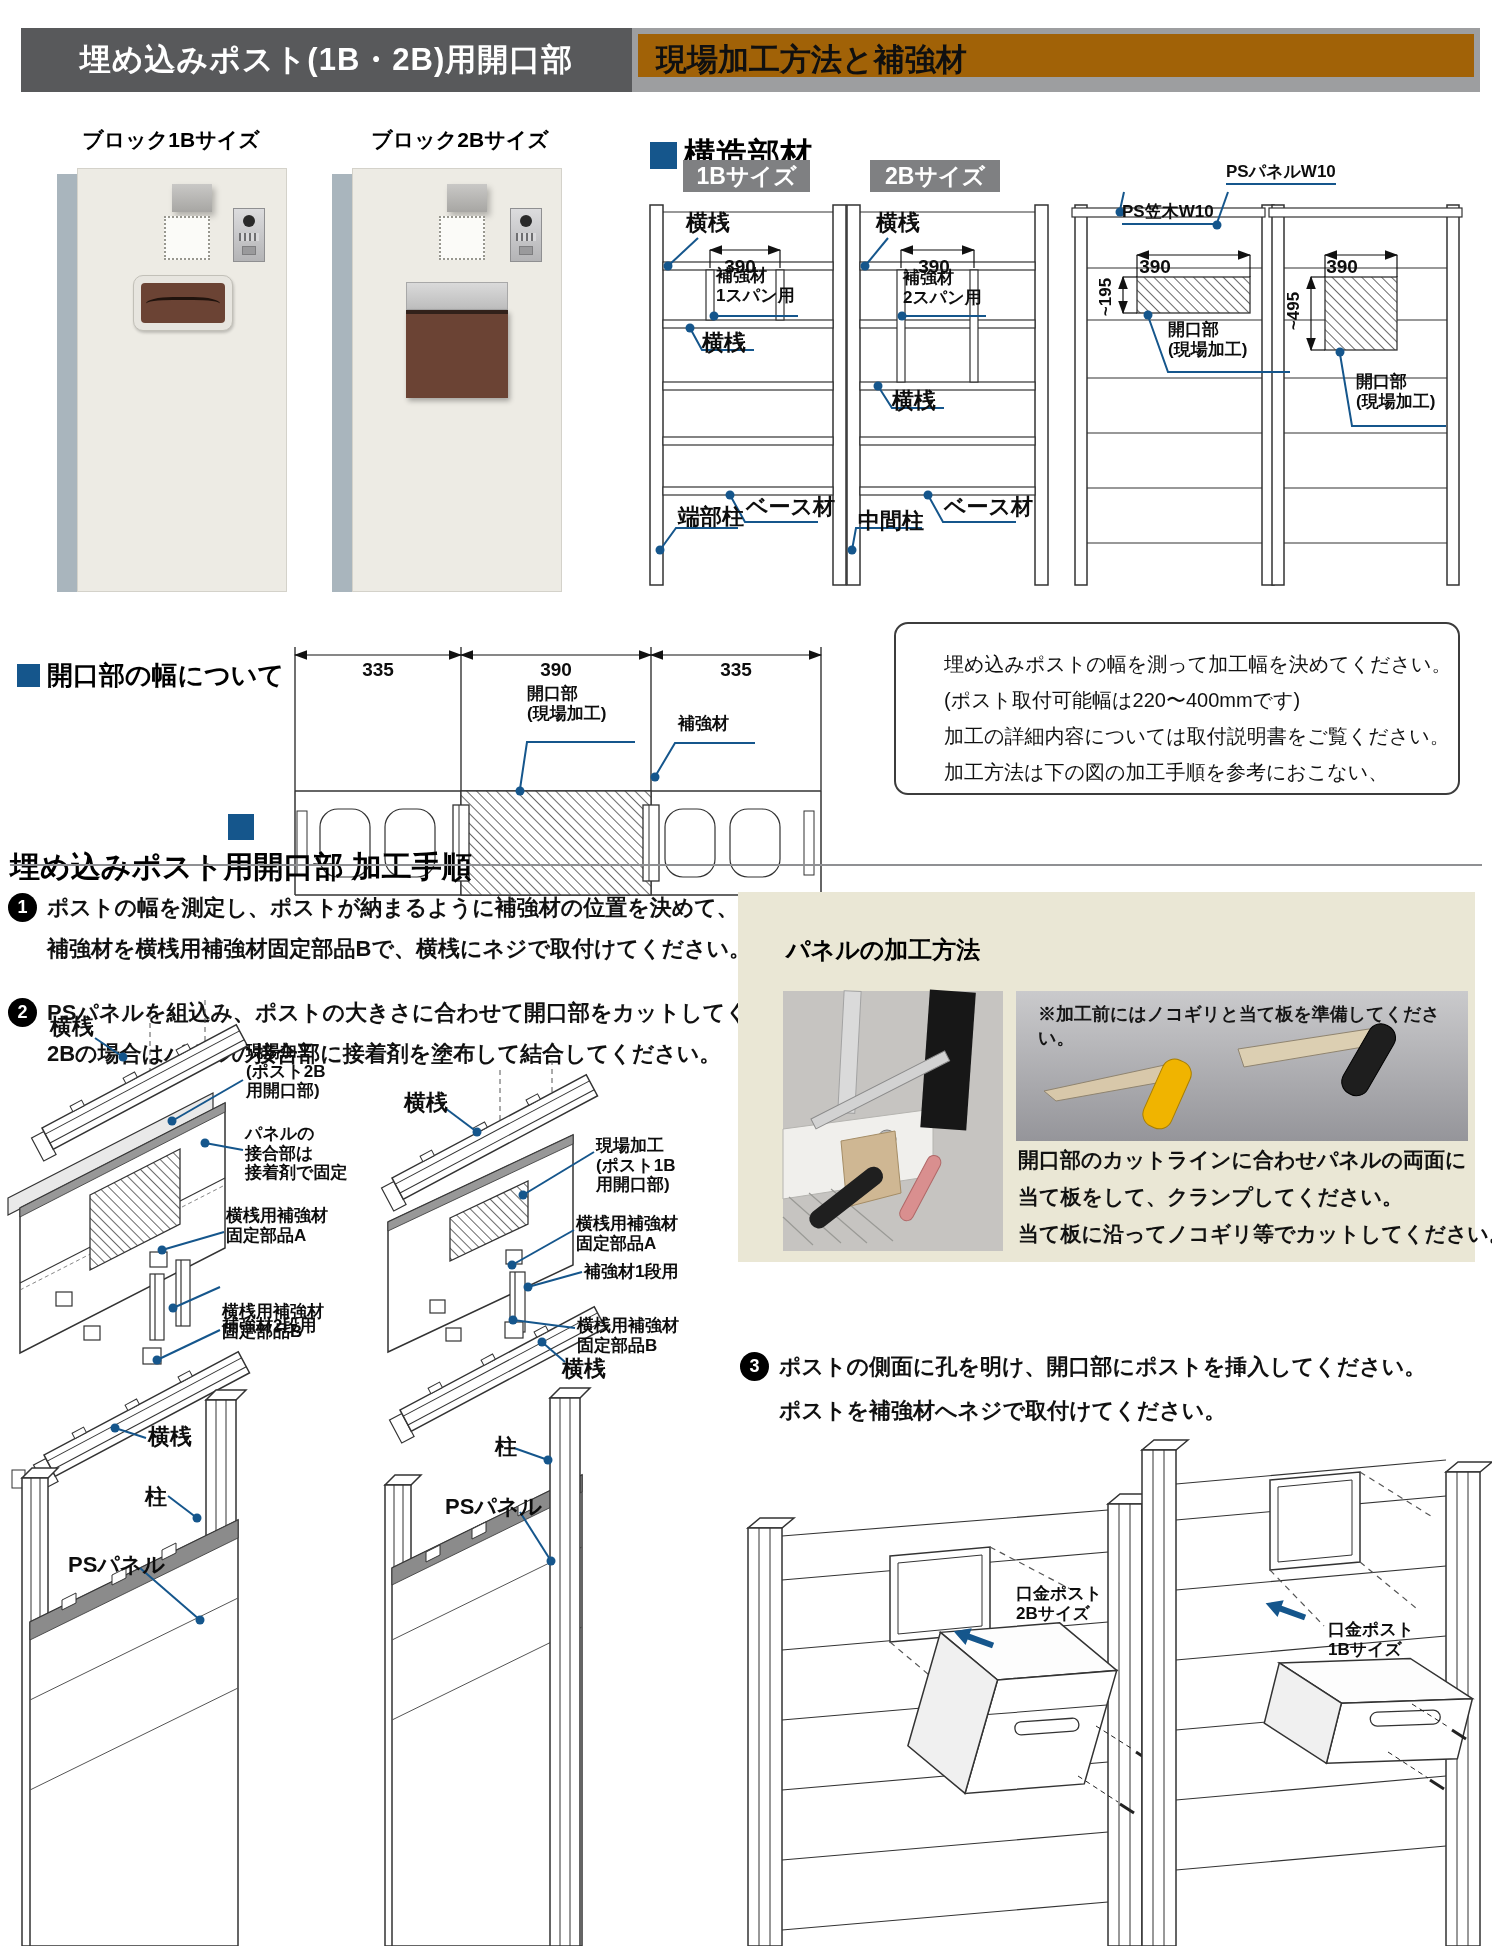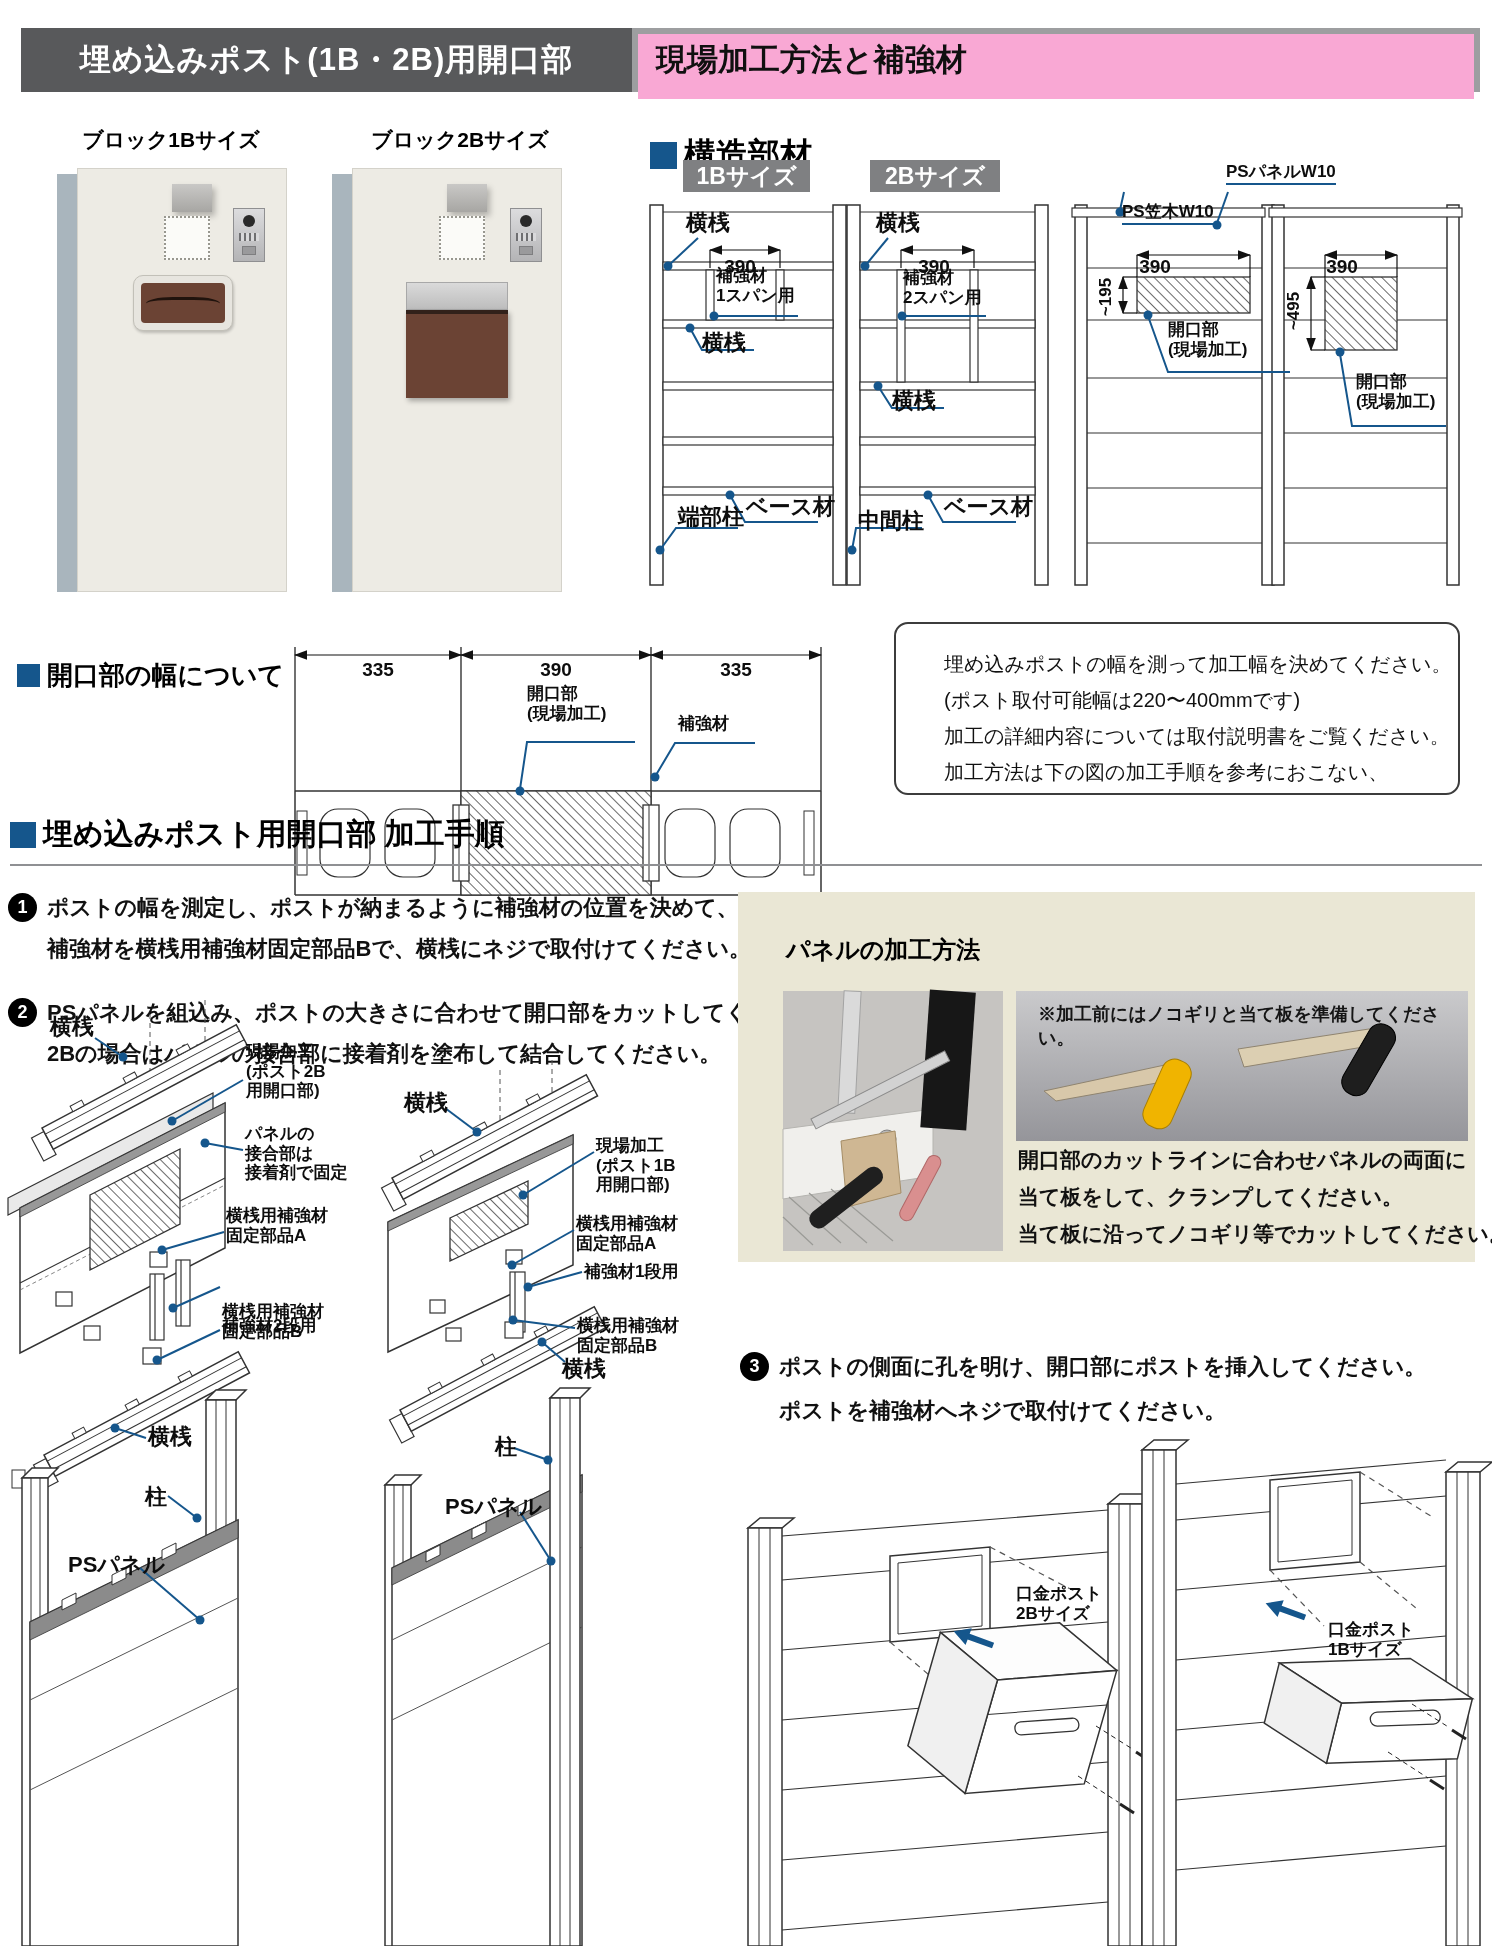--- a/index.html
+++ b/index.html
@@ -3,21 +3,21 @@
 <meta charset="utf-8">
 <style>
   html,body{margin:0;padding:0;background:#fff;}
   .page{position:relative;width:1492px;height:1946px;background:#fff;overflow:hidden;
         font-family:"Liberation Sans",sans-serif;color:#111;}
   svg.diag{position:absolute;overflow:visible;}
   
   .hdr-band{position:absolute;left:21px;top:28px;width:1459px;height:64px;background:#9d9ea0;}
   .hdr-left{position:absolute;left:21px;top:28px;width:611px;height:64px;background:#58595b;
             color:#fff;font-weight:bold;font-size:31px;line-height:64px;text-align:center;letter-spacing:1px;}
-  .hdr-right{position:absolute;left:638px;top:34px;width:836px;height:65px;background:#f9a8d4;
+  .hdr-right{position:absolute;left:638px;top:34px;width:836px;height:43px;background:#a16207;
              font-weight:bold;font-size:31px;line-height:52px;padding-left:18px;box-sizing:border-box;color:#101010;}
   
   .sec{position:absolute;display:flex;align-items:center;gap:7px;font-weight:bold;color:#000;white-space:nowrap;}
   .sq{display:inline-block;background:#15568c;flex:none;}
   
   .lbl{position:absolute;font-weight:bold;font-size:22px;line-height:1.15;color:#0d0d0d;white-space:pre-line;}
   .lbl.s{font-size:17px;}
   .lbl.bu{border-bottom:2px solid #15568c;padding-bottom:1px;}
   .dim{position:absolute;font-weight:bold;font-size:19px;color:#0d0d0d;text-align:center;margin-top:32px;}
   .vlbl{position:absolute;font-weight:bold;font-size:17px;color:#0d0d0d;text-align:center;
@@ -321,21 +321,21 @@
 (現場加工)</div>
   <div class="lbl s" style="left:678px;top:714px;">補強材</div>
 
   <div class="notebox">
     <div>埋め込みポストの幅を測って加工幅を決めてください。</div>
     <div>(ポスト取付可能幅は220〜400mmです)</div>
     <div>加工の詳細内容については取付説明書をご覧ください。</div>
     <div>加工方法は下の図の加工手順を参考におこない、</div>
   </div>
 
-  <div class="sec" style="left:10px;top:814px;font-size:30px;">
+  <div class="sec" style="left:10px;top:814px;font-size:30px;flex-direction:column;">
     <span class="sq" style="width:26px;height:26px;"></span>
     <span>埋め込みポスト用開口部 加工手順</span>
   </div>
   <div class="rule" style="left:10px;top:864px;width:1472px;"></div>
 
   <div class="step-line" style="left:8px;top:893px;">
     <span class="stepnum">1</span>
     <span>ポストの幅を測定し、ポストが納まるように補強材の位置を決めて、</span>
   </div>
   <div class="step-cont" style="left:47px;top:934px;">補強材を横桟用補強材固定部品Bで、横桟にネジで取付けてください。</div>

